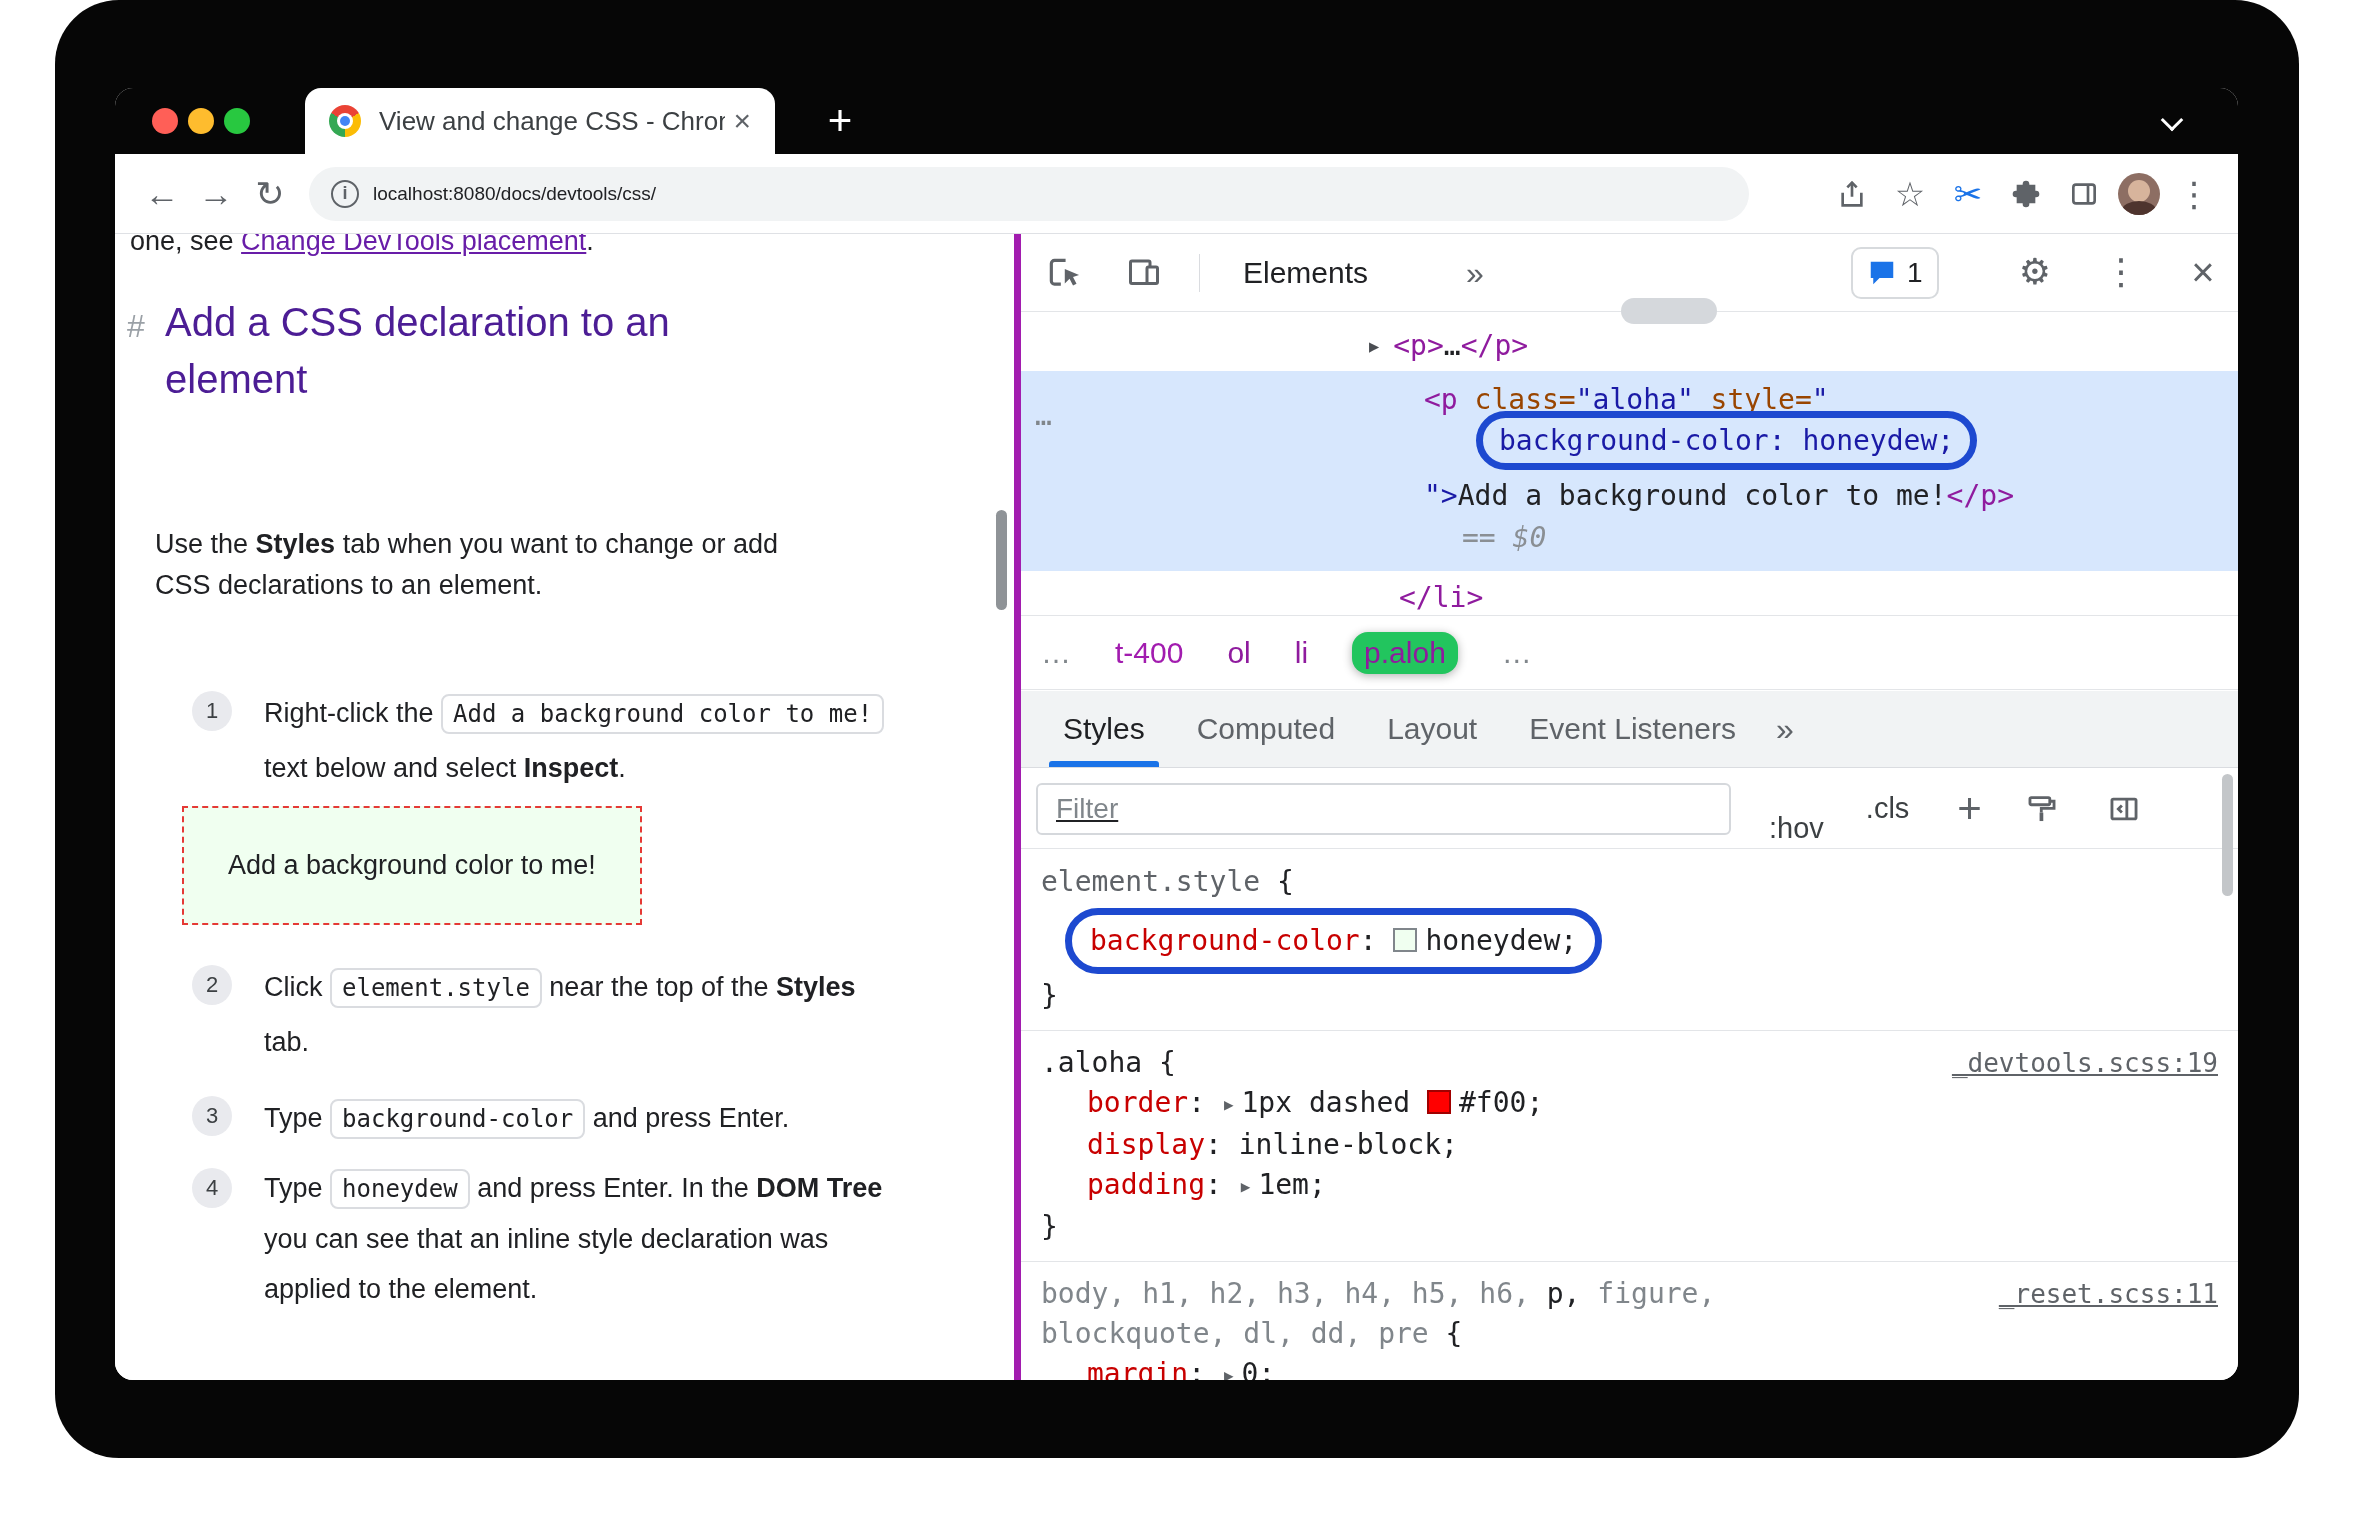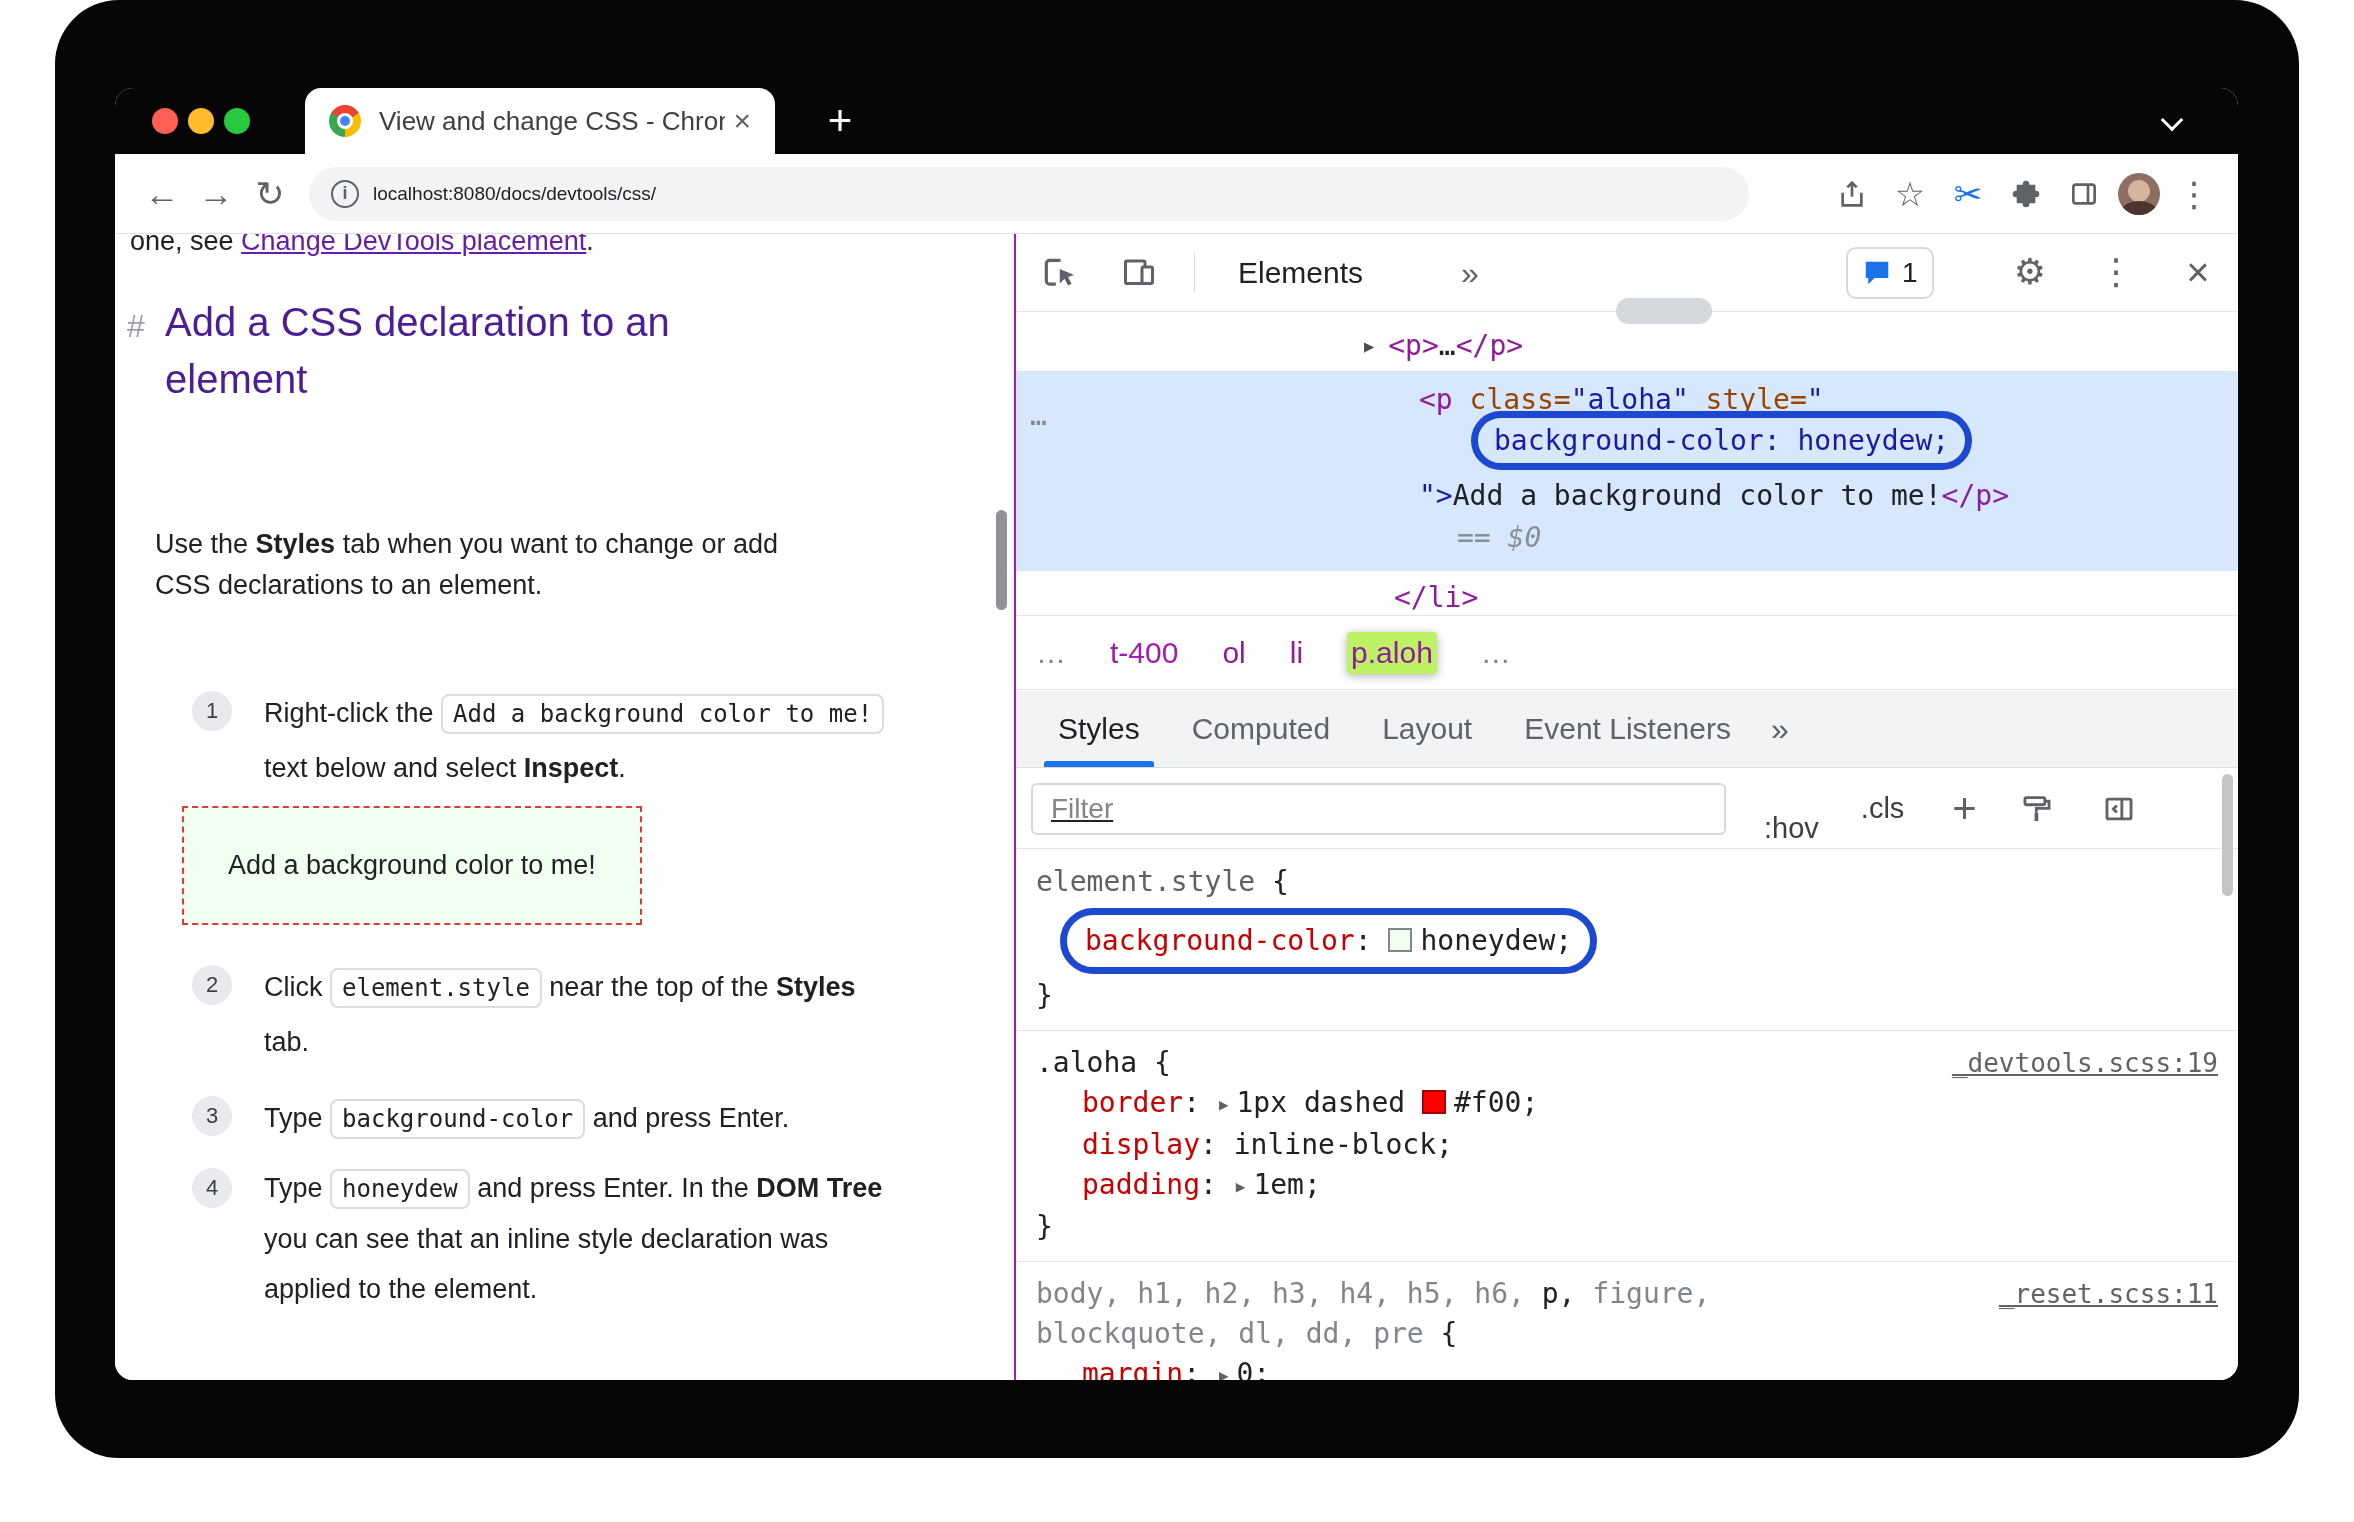--- a/index.html
+++ b/index.html
@@ -51,21 +51,21 @@
   .intro { position:absolute; top:290px; left:40px; width:680px; font-size:27px; line-height:41px; color:#202124; }
   b { font-weight:700; }
   .step { position:absolute; left:77px; display:flex; gap:32px; }
   .badge { width:40px; height:40px; border-radius:50%; background:#e9eaee; color:#3c4043; font-size:22px; font-weight:500; display:flex; align-items:center; justify-content:center; flex:0 0 auto; margin-top:5px; }
   .step-text { width:640px; font-size:27px; line-height:54px; color:#202124; }
   .step-text.tight { line-height:50px; }
   code.inline { font-family:"DejaVu Sans Mono",monospace; font-size:24px; color:#202124; border:2px solid #dadce0; border-radius:8px; padding:4px 10px; background:#fff; }
   .demo-box { position:absolute; top:572px; left:67px; background:#f0fff0; border:2px dashed #e53935; padding:42px 44px; font-size:27px; color:#202124; white-space:nowrap; }
 
   
-  .devtools { flex:1; position:relative; background:#fff; border-left:2px solid #a21caf; overflow:hidden; }
+  .devtools { flex:1; position:relative; background:#fff; border-left:7px solid #a21caf; overflow:hidden; }
 
   .dt-toolbar { position:absolute; top:0; left:0; right:0; height:78px; border-bottom:1px solid #e3e5e8; background:#fff; }
   .dt-ico { position:absolute; top:14px; width:50px; height:50px; display:flex; align-items:center; justify-content:center; color:#5f6368; }
   .dt-divider { position:absolute; left:178px; top:20px; width:1px; height:38px; background:#dadce0; }
   .elements-tab { position:absolute; left:222px; top:0; height:78px; display:flex; align-items:center; font-size:30px; color:#202124; }
   .dt-more { position:absolute; left:445px; top:0; height:78px; display:flex; align-items:center; font-size:32px; color:#5f6368; }
   .issues-pill { position:absolute; left:830px; top:13px; height:52px; padding:0 14px; border:2px solid #d7dadd; border-radius:10px; display:flex; align-items:center; gap:10px; }
   .issues-count { font-size:28px; color:#202124; }
   .gear-ico { position:absolute; left:990px; top:14px; width:48px; height:48px; display:flex; align-items:center; justify-content:center; font-size:36px; color:#5f6368; }
   .dt-overflow { position:absolute; left:1076px; top:14px; width:48px; height:48px; display:flex; align-items:center; justify-content:center; font-size:36px; color:#5f6368; }
@@ -86,21 +86,21 @@
   .sel-l3 { position:absolute; left:403px; top:108px; }
   .sel-l4 { position:absolute; left:441px; top:150px; }
   .dollar { font-style:italic; }
   .gutter-dots { position:absolute; left:14px; top:28px; color:#80868b; }
   .dom-row-li { position:absolute; left:378px; top:268px; }
 
   .crumbs { position:absolute; top:381px; left:0; right:0; height:75px; border-top:1px solid #e3e5e8; border-bottom:1px solid #e3e5e8; background:#fff; display:flex; align-items:center; gap:44px; padding:0 20px; font-size:30px; white-space:nowrap; overflow:hidden; }
   .crumb-dim { color:#80868b; }
   .crumb-orange { color:#a21caf; }
   .crumb-purple { color:#8f1b9e; }
-  .crumb-selected { background:#bef264; border-radius:4px; padding:4px 4px; box-shadow:0 2px 10px rgba(0,0,0,.3); }
+  .crumb-selected { background:#22c55e; border-radius:16px; padding:4px 12px; box-shadow:0 2px 10px rgba(0,0,0,.3); }
 
   .style-tabs { position:absolute; top:457px; left:0; right:0; height:77px; background:#f1f3f4; border-bottom:1px solid #dadce0; display:flex; align-items:center; padding-left:16px; }
   .stab { height:100%; display:flex; align-items:center; padding:0 26px; font-size:30px; color:#5f6368; position:relative; }
   .stab.active { color:#202124; }
   .stab.active::after { content:""; position:absolute; left:12px; right:12px; bottom:0; height:6px; background:#1a73e8; border-radius:3px 3px 0 0; }
   .stabs-more { font-size:32px; color:#5f6368; margin-left:14px; }
 
   .filterbar { position:absolute; top:535px; left:0; right:0; height:80px; background:#fff; border-bottom:1px solid #e3e5e8; display:flex; align-items:center; padding:0 15px; }
   .filter-input { width:695px; height:52px; border:2px solid #d5d8dc; border-radius:6px; font-size:28px; padding:0 18px; color:#202124; outline:none; font-family:"Liberation Sans",sans-serif;text-decoration:underline; }
   .filter-input::placeholder { color:#80868b; }

